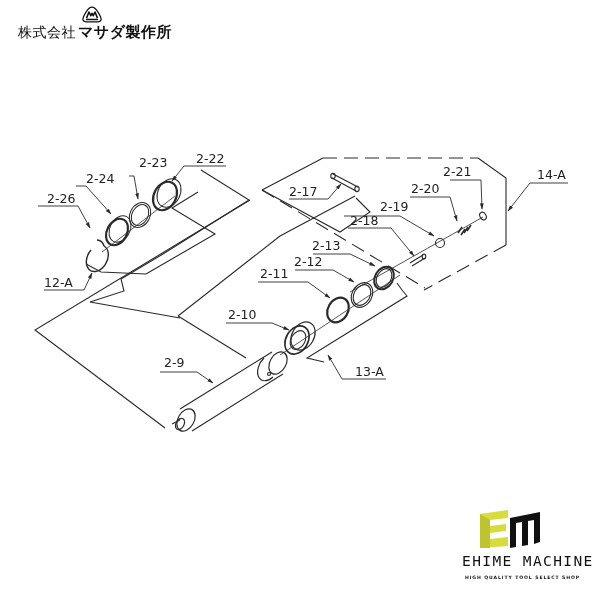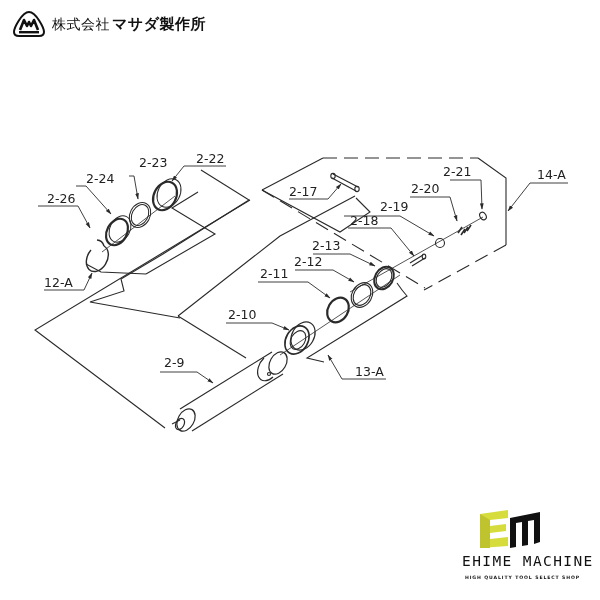--- a/index.html
+++ b/index.html
@@ -1,17 +1,17 @@
 <!DOCTYPE html>
 <html><head>
   <meta charset="utf-8">
   <style>
     html, body { margin: 0; padding: 0; background: #ffffff; }
     body { width: 600px; height: 600px; position: relative; overflow: hidden; font-family: "DejaVu Sans", sans-serif; }
-    .header { position: absolute; left: 12px; top: 6px; height: 36px; display: flex; align-items: center; }
+    .header { position: absolute; left: 12px; top: 6px; height: 36px; display: flex; align-items: center; flex-direction: column; }
     .maker-logo { width: 34px; height: 28px; }
     .maker-name { margin-left: 6px; font-size: 15px; font-weight: bold; color: #111; letter-spacing: 0.5px; }
     .maker-name .corp { font-weight: normal; font-size: 14px; margin-right: 2px; }
     .diagram { position: absolute; left: 0; top: 0; width: 600px; height: 600px; }
     .lbl { font-family: "DejaVu Sans", sans-serif; font-size: 12.5px; fill: #222; }
     .brand { position: absolute; left: 462px; top: 508px; width: 138px; }
     .brand-mark { position: absolute; left: 12px; top: 0px; width: 70px; height: 42px; }
     .brand-name { position: absolute; left: 0; top: 45px; width: 140px; font-family: "DejaVu Sans Mono", monospace; font-size: 14.5px; letter-spacing: 1.4px; color: #111; white-space: nowrap; }
     .brand-tag { position: absolute; left: 3px; top: 67px; font-family: "DejaVu Sans", sans-serif; font-size: 4.6px; font-weight: bold; letter-spacing: 0.9px; color: #111; white-space: nowrap; }
   </style>

